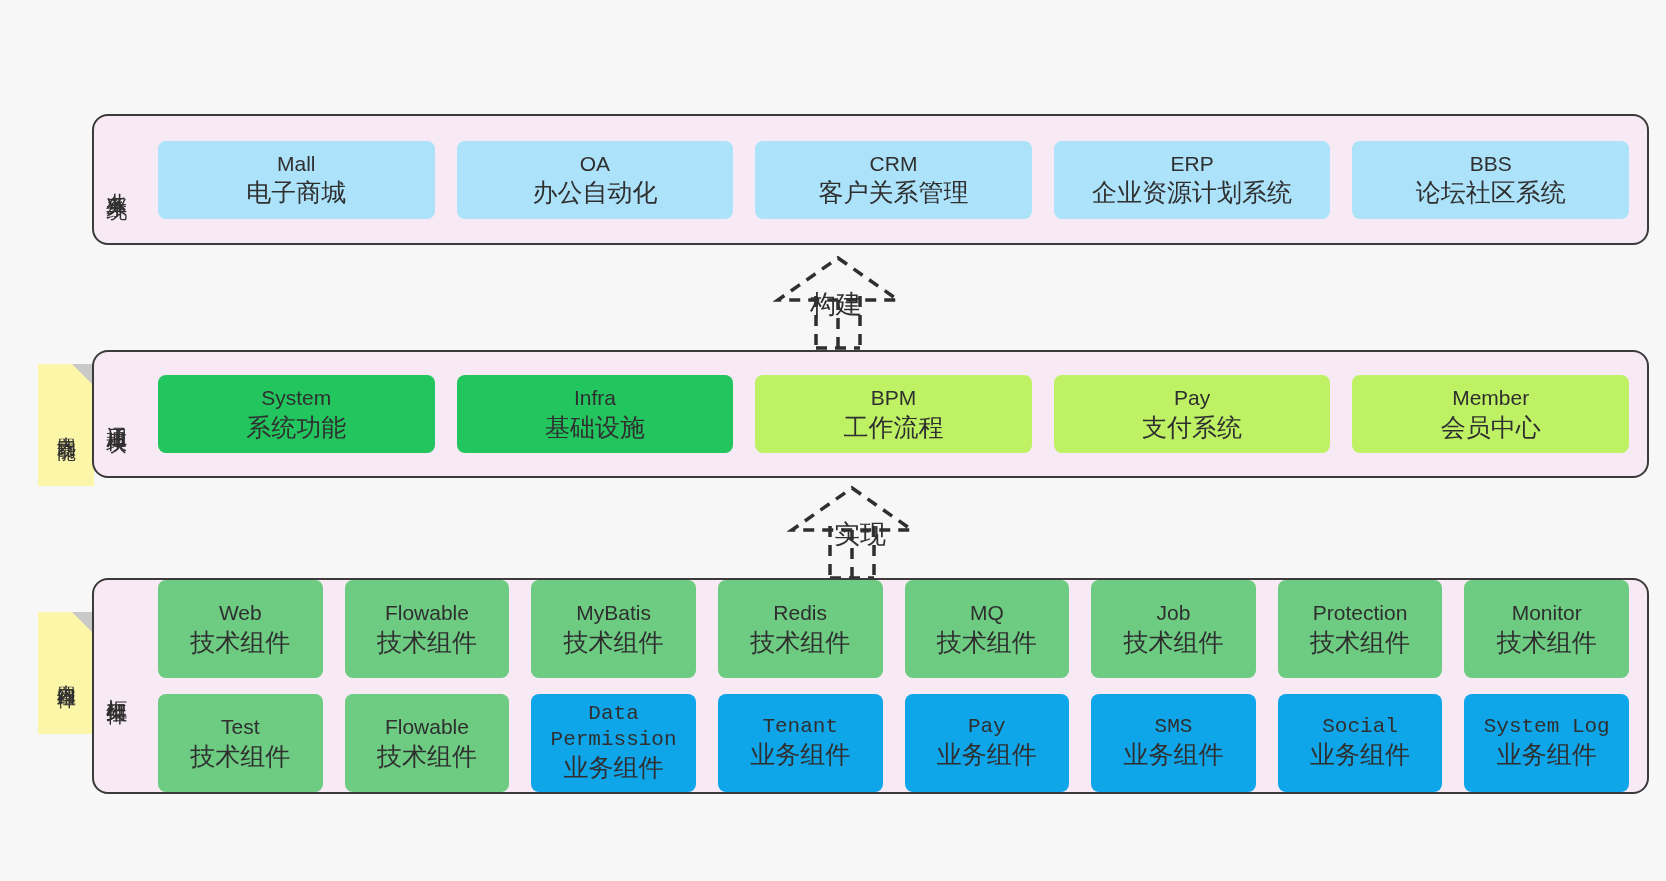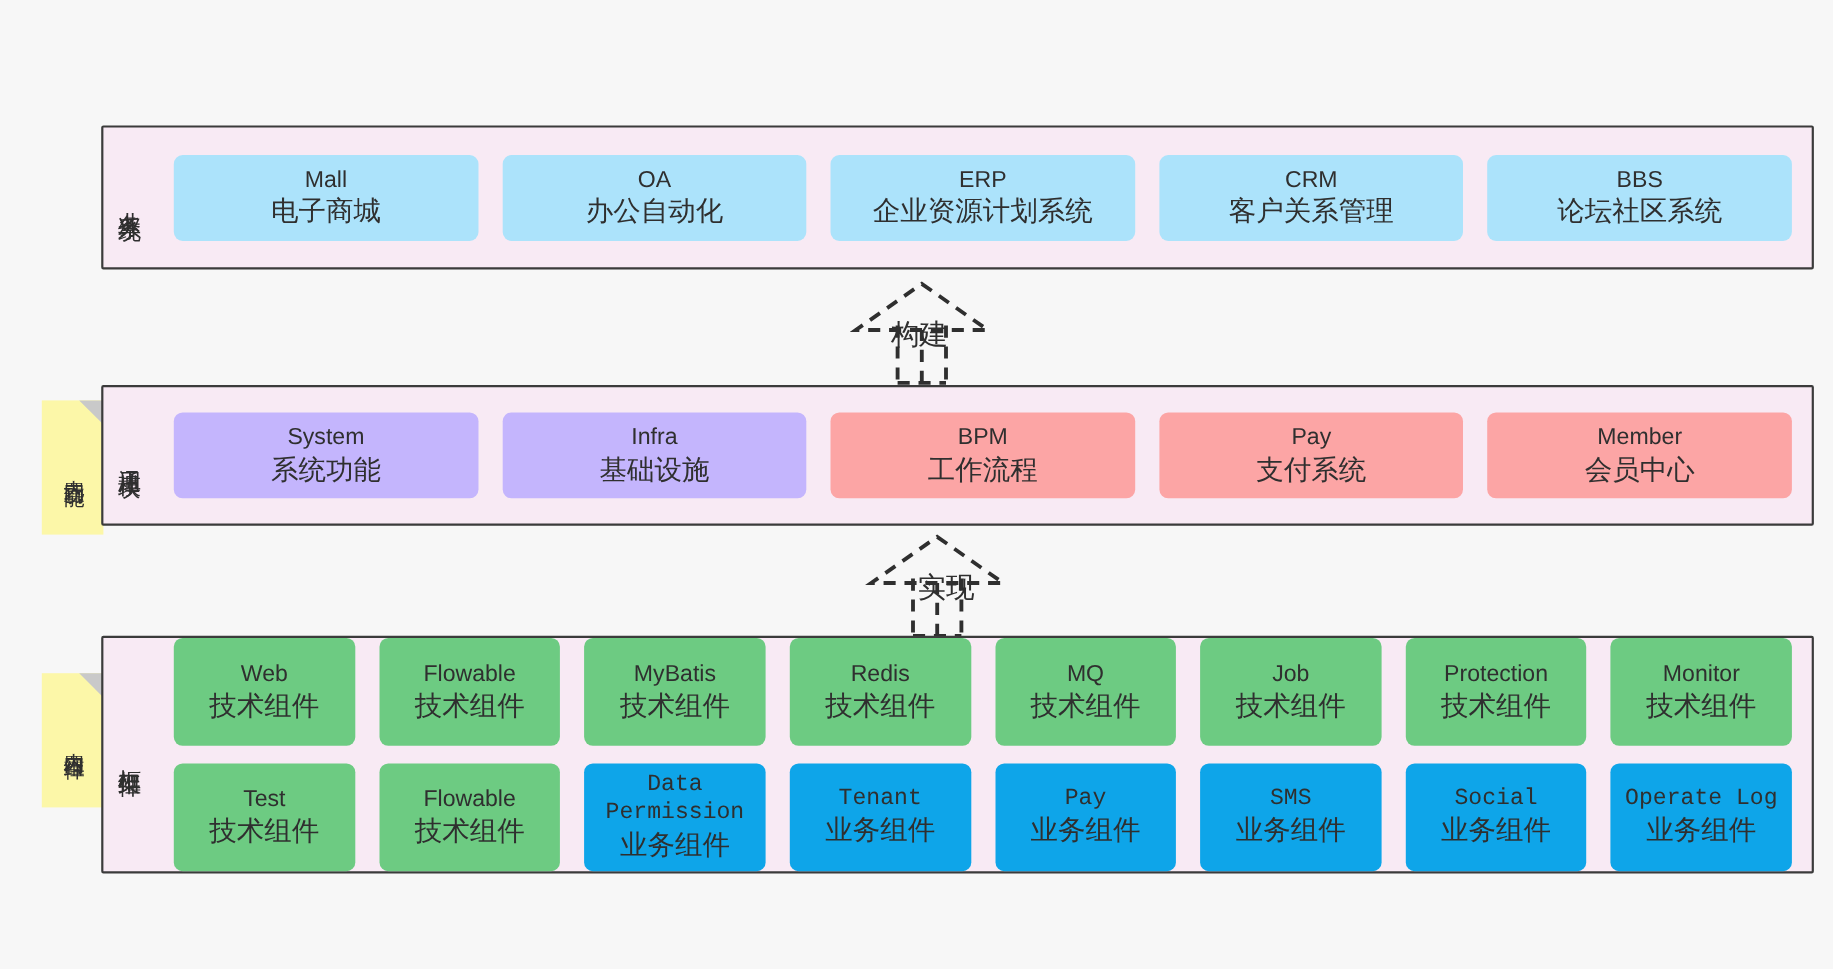--- a/index.html
+++ b/index.html
@@ -19,21 +19,21 @@
     position: absolute;
     inset: 0;
   }
 
   
   .layer {
     position: absolute;
     box-sizing: border-box;
     background: #f8eaf4;
     border: 2px solid #3b3b3b;
-    border-radius: 2px;
+    border-radius: 16px;
     display: flex;
     flex-direction: row;
     align-items: stretch;
   }
 
   .layer-label {
     flex: 0 0 auto;
     width: 46px;
     display: flex;
     align-items: center;
@@ -80,22 +80,22 @@
   }
   .card .title {
     font-size: 21px;
     white-space: normal;
   }
   .card .sub {
     font-size: 25px;
   }
 
   .c-blue      { background: #ace3fb; }
-  .c-red       { background: #c4b5fd; align-items: center; }
-  .c-pink      { background: #fca5a5; }
+  .c-red       { background: #22c55e; align-items: center; }
+  .c-pink      { background: #bef264; }
   .c-green     { background: #6dcb82; }
   .c-lightgreen{ background: #0ea5e9; font-family: Liberation Mono, monospace; }
 
   
   #layer-business { left: 92px;  top: 114px; width: 1557px; height: 131px; }
   #layer-general  { left: 92px;  top: 350px; width: 1557px; height: 128px; }
   #layer-framework{ left: 92px;  top: 578px; width: 1557px; height: 216px; }
 
   #layer-business  .row { height: 78px; }
   #layer-general   .row { height: 78px; }
@@ -159,26 +159,26 @@
       <div class="row">
         <div class="card c-blue">
           <div class="title">Mall</div>
           <div class="sub">电子商城</div>
         </div>
         <div class="card c-blue">
           <div class="title">OA</div>
           <div class="sub">办公自动化</div>
         </div>
         <div class="card c-blue">
+          <div class="title">CRM</div>
+          <div class="sub">客户关系管理</div>
+        </div>
+        <div class="card c-blue">
           <div class="title">ERP</div>
           <div class="sub">企业资源计划系统</div>
-        </div>
-        <div class="card c-blue">
-          <div class="title">CRM</div>
-          <div class="sub">客户关系管理</div>
         </div>
         <div class="card c-blue">
           <div class="title">BBS</div>
           <div class="sub">论坛社区系统</div>
         </div>
       </div>
     </div>
   </div>
 
   <div class="connector" id="connector-build">
@@ -297,21 +297,21 @@
         </div>
         <div class="card c-lightgreen">
           <div class="title">SMS</div>
           <div class="sub">业务组件</div>
         </div>
         <div class="card c-lightgreen">
           <div class="title">Social</div>
           <div class="sub">业务组件</div>
         </div>
         <div class="card c-lightgreen">
-          <div class="title">Operate Log</div>
+          <div class="title">System Log</div>
           <div class="sub">业务组件</div>
         </div>
       </div>
 
     </div>
   </div>
 
 </div>
 
 </body></html>

